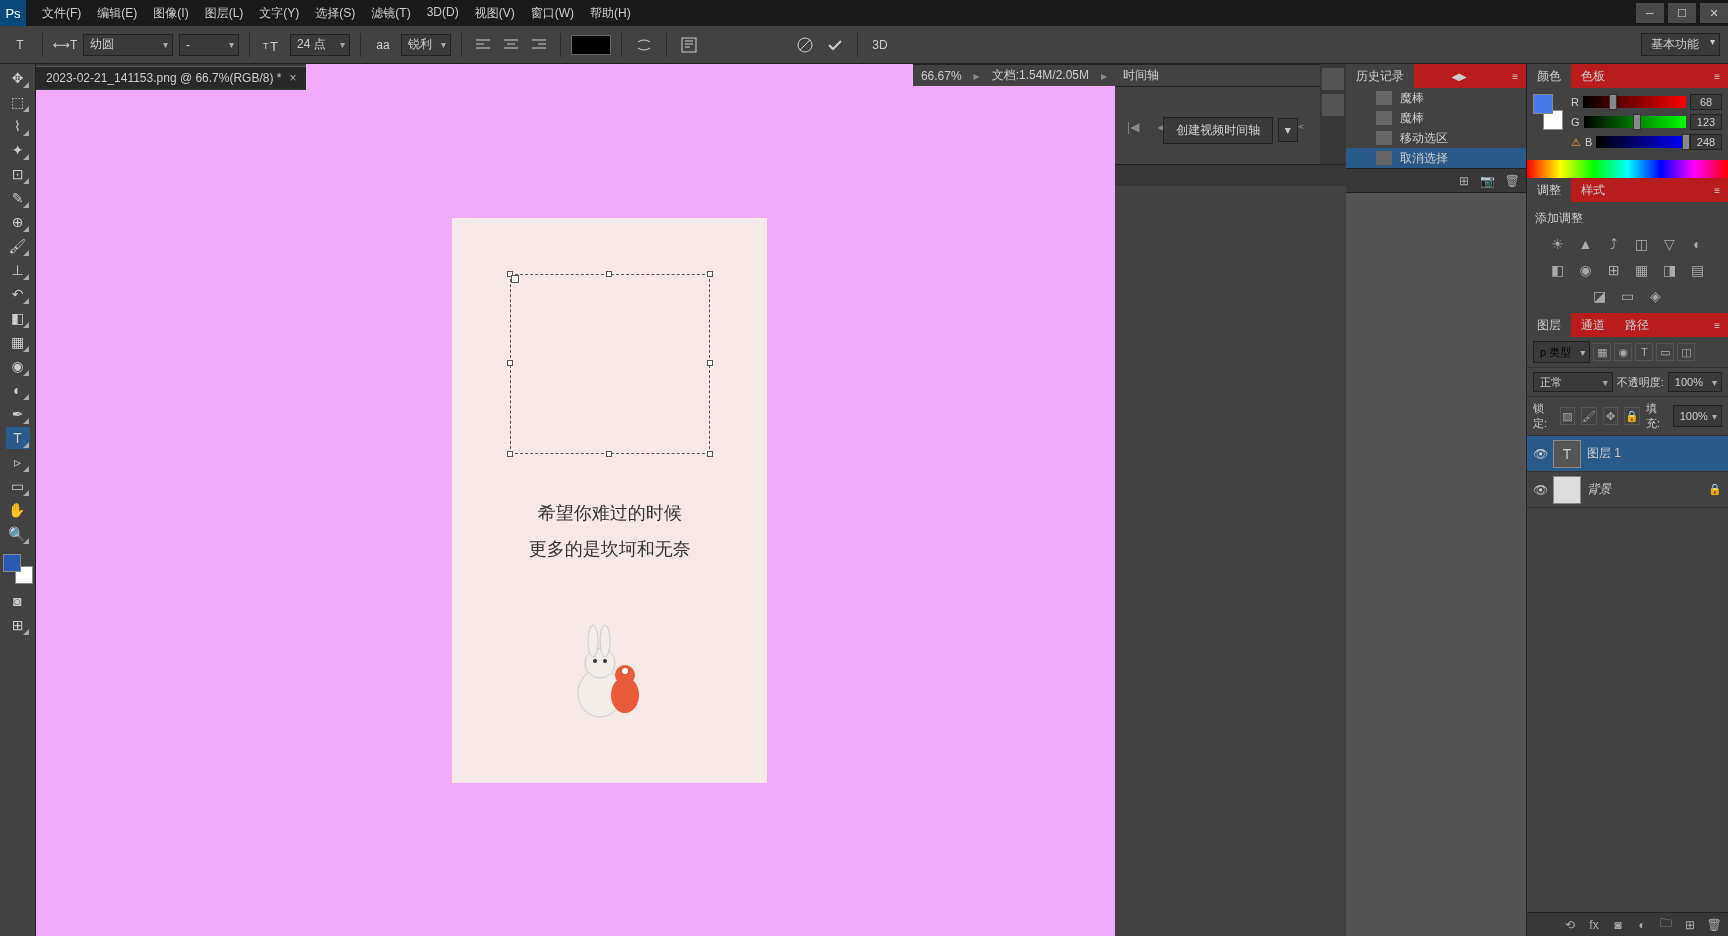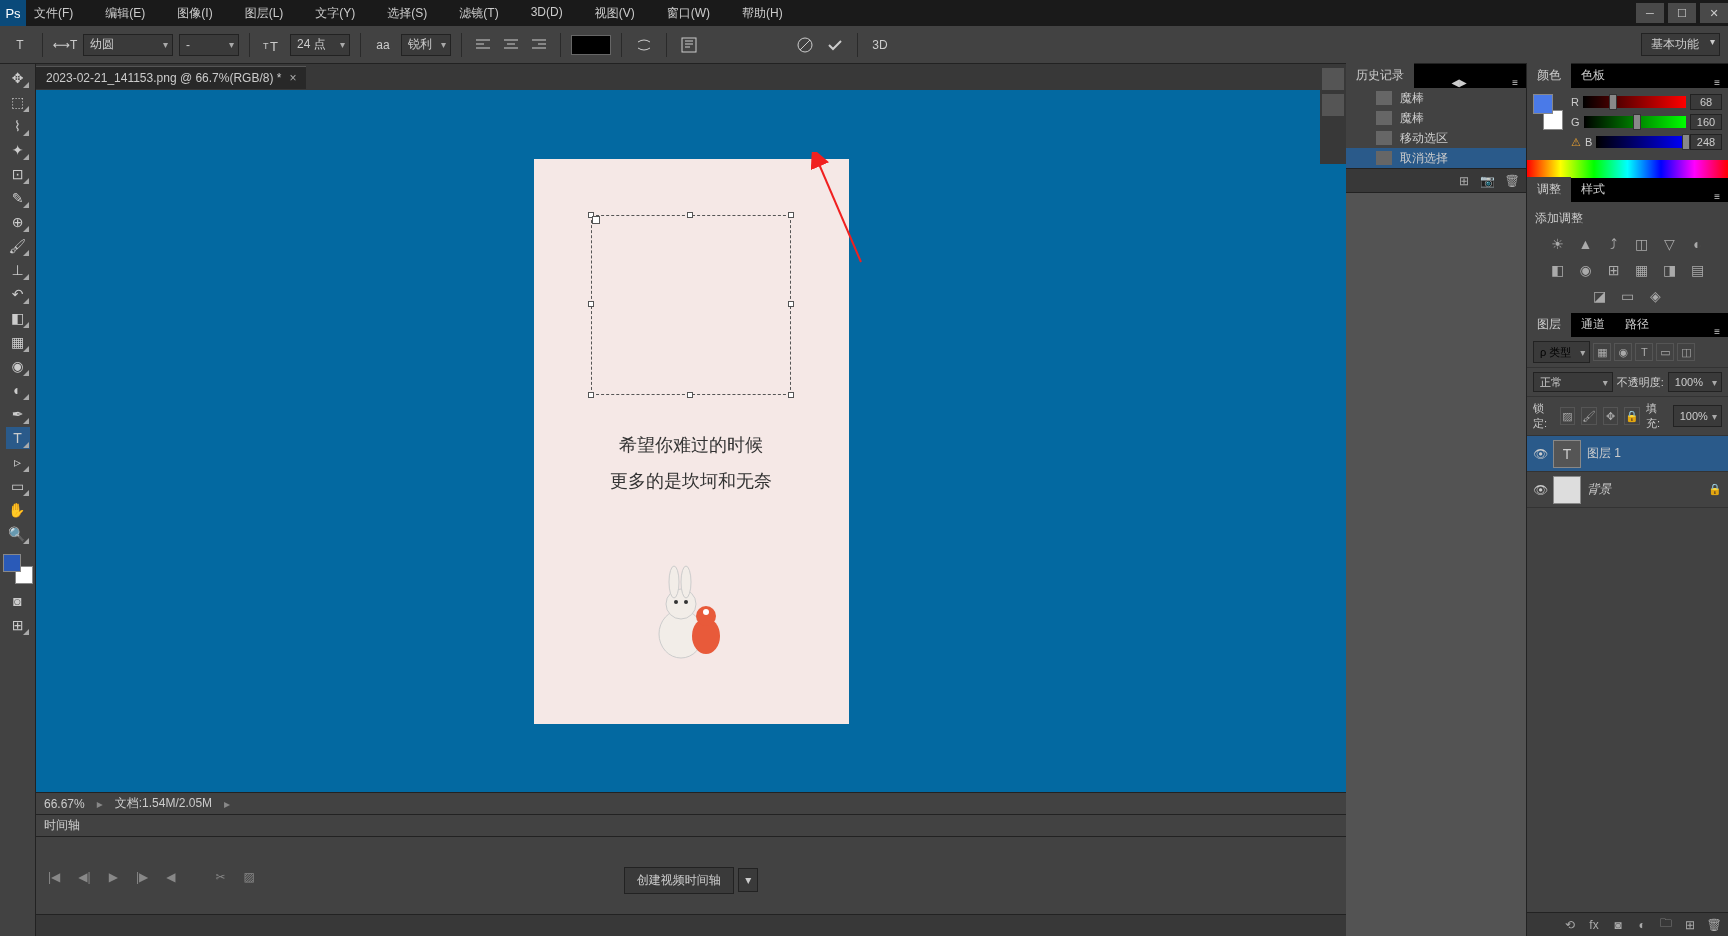--- a/index.html
+++ b/index.html
@@ -1,68 +1,68 @@
 <!DOCTYPE html>
 <html><head>
 <meta charset="utf-8">
 <style>
 *{margin:0;padding:0;box-sizing:border-box;font-family:"Microsoft YaHei",sans-serif;user-select:none}
 body{background:#535353;width:1728px;height:936px;overflow:hidden;position:relative}
 .titlebar{height:26px;background:#1a1a1a;display:flex;align-items:center;color:#ccc;font-size:12px}
 .ps-logo{width:26px;height:26px;background:#0a4a7a;color:#fff;display:flex;align-items:center;justify-content:center;font-weight:normal;font-size:13px}
-.menubar{display:flex;gap:16px;margin-left:0}
+.menubar{display:flex;gap:0;margin-left:8px}
 .menu-item{padding:4px 8px;cursor:pointer}
 .win-controls{margin-left:auto;display:flex}
 .win-btn{width:28px;height:20px;background:#494949;margin-left:4px;display:flex;align-items:center;justify-content:center;color:#ccc;font-size:11px;cursor:pointer}
 .optbar{height:38px;background:#424242;border-bottom:1px solid #222;display:flex;align-items:center;padding:0 8px;gap:6px;color:#ccc;font-size:12px}
 .opt-icon{width:24px;height:24px;display:flex;align-items:center;justify-content:center;cursor:pointer}
 .opt-sep{width:1px;height:24px;background:#2a2a2a;margin:0 4px}
 .dropdown{background:#3a3a3a;border:1px solid #222;height:22px;padding:0 18px 0 6px;display:flex;align-items:center;position:relative;min-width:60px}
 .dropdown::after{content:"▾";position:absolute;right:4px;font-size:10px;color:#aaa}
 .color-swatch{width:40px;height:20px;background:#000;border:1px solid #666}
 .align-btn{width:22px;height:22px;display:flex;align-items:center;justify-content:center;cursor:pointer;border:1px solid transparent}
 .workspace-sel{margin-left:auto;background:#3a3a3a;border:1px solid #222;padding:2px 20px 2px 9px;position:relative}
 .workspace-sel::after{content:"▾";position:absolute;right:4px;font-size:10px}
 .main{display:flex;height:calc(936px - 64px)}
 .toolbox{width:36px;background:#424242;border-right:1px solid #222;display:flex;flex-direction:column;align-items:center;padding-top:2px}
 .tool{width:24px;height:22px;margin:1px 0;display:flex;align-items:center;justify-content:center;color:#ccc;cursor:pointer;position:relative;font-size:14px}
 .tool.sel{background:#2a5a8a}
 .tool.corner::after{content:"";position:absolute;right:1px;bottom:1px;border:3px solid transparent;border-right-color:#aaa;border-bottom-color:#aaa;width:0;height:0}
 .color-tools{margin-top:8px;position:relative;width:30px;height:30px}
 .fg-color{width:18px;height:18px;background:#2a5ab8;border:1px solid #888;position:absolute;top:0;left:0;z-index:2}
 .bg-color{width:18px;height:18px;background:#fff;border:1px solid #888;position:absolute;bottom:0;right:0}
-.doc-area{flex:1;display:flex;flex-direction:column;background:#0369a1}
+.doc-area{flex:1;display:flex;flex-direction:row;background:#f0abfc}
 .tab-bar{height:26px;background:#383838;display:flex;align-items:center}
 .doc-tab{background:#282828;padding:4px 10px;color:#ccc;font-size:12px;display:flex;align-items:center;gap:8px;border-top:1px solid #555}
 .tab-close{color:#aaa;cursor:pointer}
 .canvas-area{flex:1;display:flex;align-items:center;justify-content:center;position:relative;overflow:hidden}
 .canvas{width:315px;height:565px;background:#f5e8e6;position:relative}
 .text-box{position:absolute;top:56px;left:50%;transform:translateX(-50%);width:200px;height:180px;border:1px dashed #555}
 .text-box::before,.text-box::after{content:"";position:absolute;width:6px;height:6px;background:#fff;border:1px solid #555}
 .handle{position:absolute;width:6px;height:6px;background:#fff;border:1px solid #555}
 .h-tl{top:-4px;left:-4px}.h-tm{top:-4px;left:calc(50% - 4px)}.h-tr{top:-4px;right:-4px}
 .h-ml{top:calc(50% - 4px);left:-4px}.h-mr{top:calc(50% - 4px);right:-4px}
 .h-bl{bottom:-4px;left:-4px}.h-bm{bottom:-4px;left:calc(50% - 4px)}.h-br{bottom:-4px;right:-4px}
 .text-content{text-align:center;padding-top:4px}
 .text-line{background:#2d2d2d;color:#fff;display:inline-block;margin:3px 0;padding:1px 2px;font-size:14px;font-family:"YouYuan","幼圆",sans-serif}
-.script-text{position:absolute;top:268px;width:100%;text-align:center;font-family:"STXingkai","华文行楷",cursive;font-size:18px;color:#333;line-height:2}
+.script-text{position:absolute;top:277px;width:100%;text-align:center;font-family:"STXingkai","华文行楷",cursive;font-size:18px;color:#333;line-height:2}
 .rabbit{position:absolute;bottom:60px;left:50%;transform:translateX(-50%);width:90px;height:100px}
 .arrow{position:absolute;top:62px;left:775px;pointer-events:none}
 .status-bar{height:22px;background:#424242;border-top:1px solid #222;display:flex;align-items:center;color:#ccc;font-size:12px;padding:0 8px;gap:12px}
 .timeline-panel{background:#424242;border-top:1px solid #222}
 .timeline-header{height:22px;display:flex;align-items:center;padding:0 8px;color:#ccc;font-size:12px;border-bottom:1px solid #222}
 .timeline-body{height:80px;padding:8px;display:flex;align-items:center;gap:10px}
 .timeline-btn{color:#888;font-size:12px;padding:2px 4px;cursor:pointer}
 .create-timeline{background:#3a3a3a;border:1px solid #222;padding:4px 12px;color:#ccc;font-size:12px;display:inline-block}
 .timeline-bottom{height:22px;background:#383838;border-top:1px solid #222}
 .panels{width:248px;background:#424242;display:flex;flex-direction:column}
 .panel-strip{width:26px;background:#383838;position:absolute;right:248px;top:64px;height:100px}
 .strip-icon{width:22px;height:22px;margin:4px auto;display:block;background:#555}
 .history-panel{border-bottom:1px solid #222}
-.panel-tabs{height:24px;display:flex;align-items:flex-end;background:#000000;font-size:12px;color:#ccc}
+.panel-tabs{height:24px;display:flex;align-items:center;background:#b91c1c;font-size:12px;color:#ccc}
 .panel-tab{padding:4px 10px;cursor:pointer}
 .panel-tab.active{background:#424242}
 .panel-collapse{margin-left:auto;padding:0 8px;cursor:pointer;font-size:10px}
 .history-list{max-height:100px;overflow:auto}
 .history-item{height:20px;display:flex;align-items:center;padding:0 8px;color:#ccc;font-size:12px;gap:8px;cursor:pointer}
 .history-item.sel{background:#2a5a8a}
 .history-icon{width:16px;height:14px;background:#666;flex-shrink:0}
 .panel-footer{height:24px;background:#383838;border-top:1px solid #222;display:flex;align-items:center;justify-content:flex-end;padding:0 6px;gap:8px}
 .pf-icon{width:16px;height:16px;color:#aaa;cursor:pointer;font-size:12px;display:flex;align-items:center;justify-content:center}
 .right-panels{width:202px;background:#424242;border-left:1px solid #222;display:flex;flex-direction:column}
@@ -349,21 +349,21 @@
               <div class="slider-track">
                 <div class="slider-thumb" style="left:25%"></div>
               </div>
               <div class="slider-val">68</div>
             </div>
           <div class="slider-row">
               <span>G</span>
               <div class="slider-track g">
                 <div class="slider-thumb" style="left:48%"></div>
               </div>
-              <div class="slider-val">160</div>
+              <div class="slider-val">123</div>
             </div>
           <div class="slider-row">
               <span class="warn-icon">⚠</span>
               <span>B</span>
               <div class="slider-track b">
                 <div class="slider-thumb" style="left:95%"></div>
               </div>
               <div class="slider-val">248</div>
             </div>
         </div>

